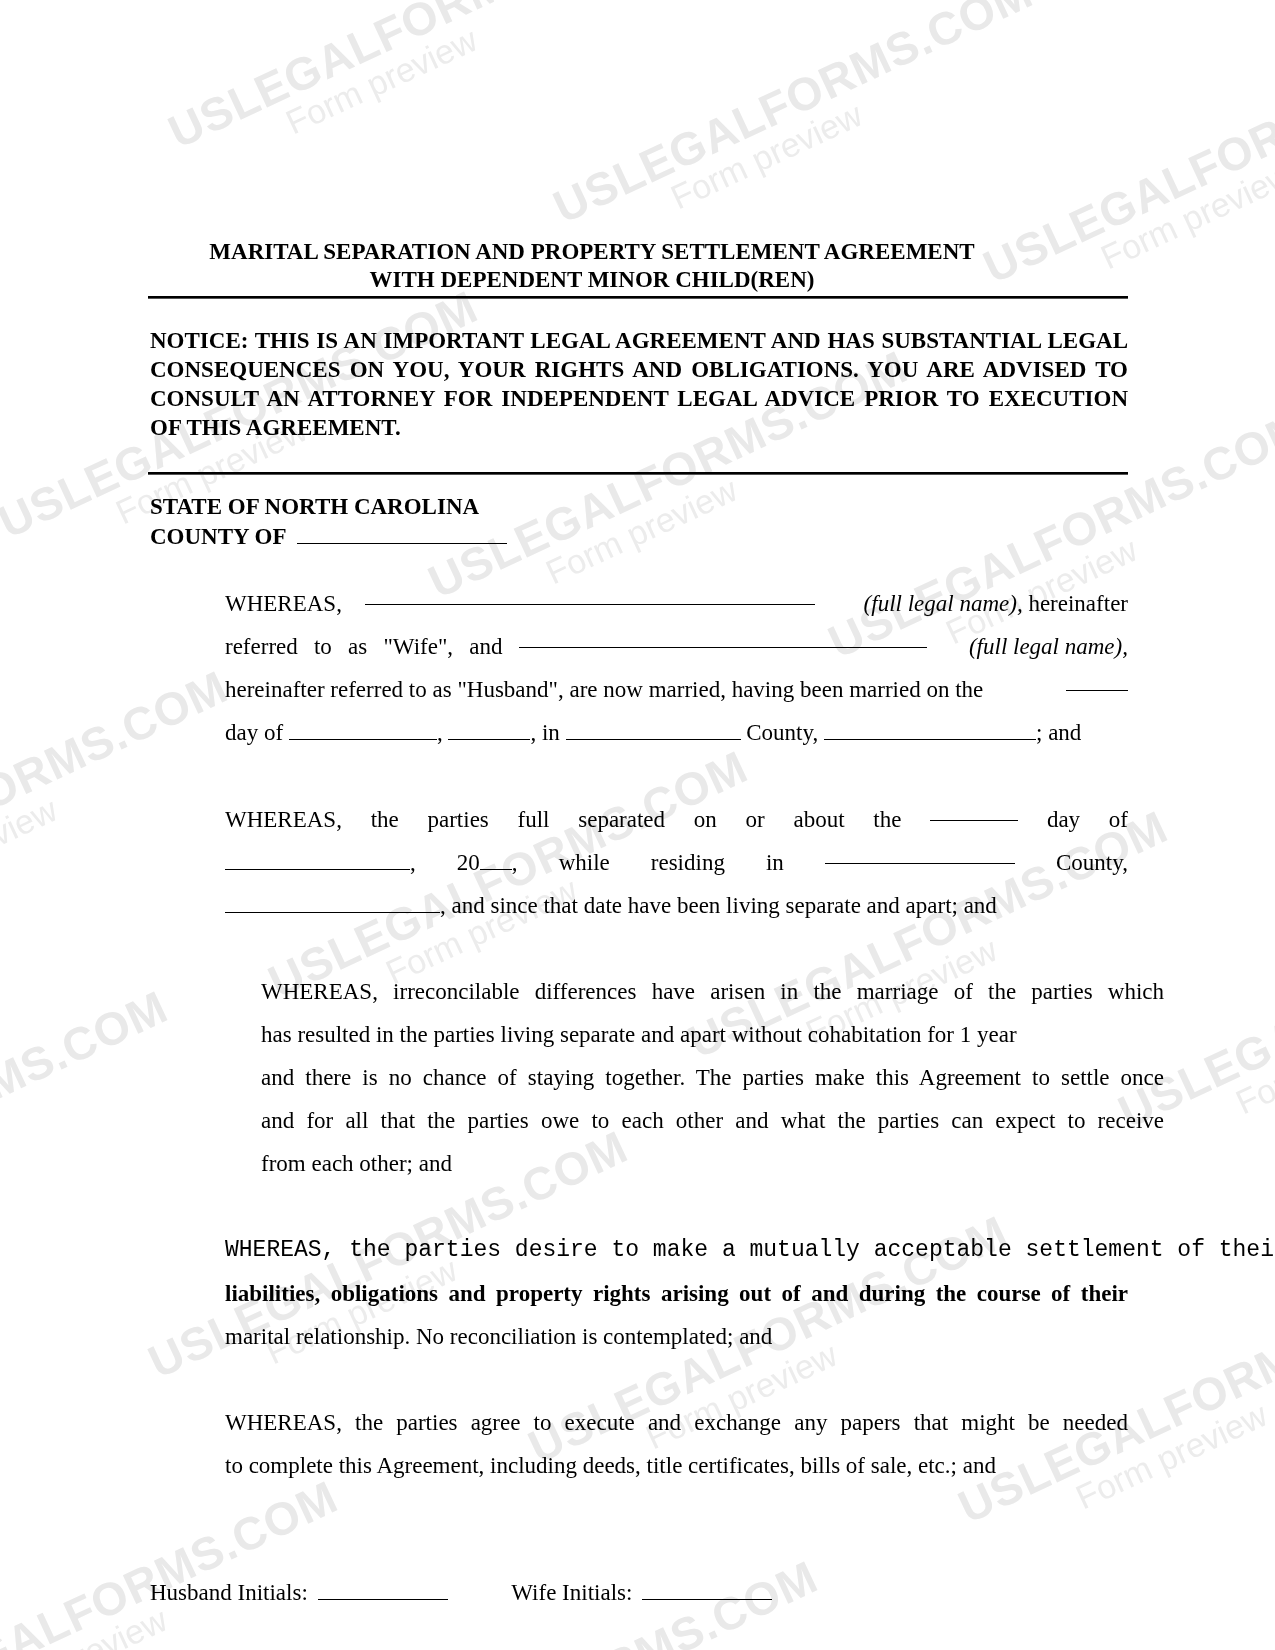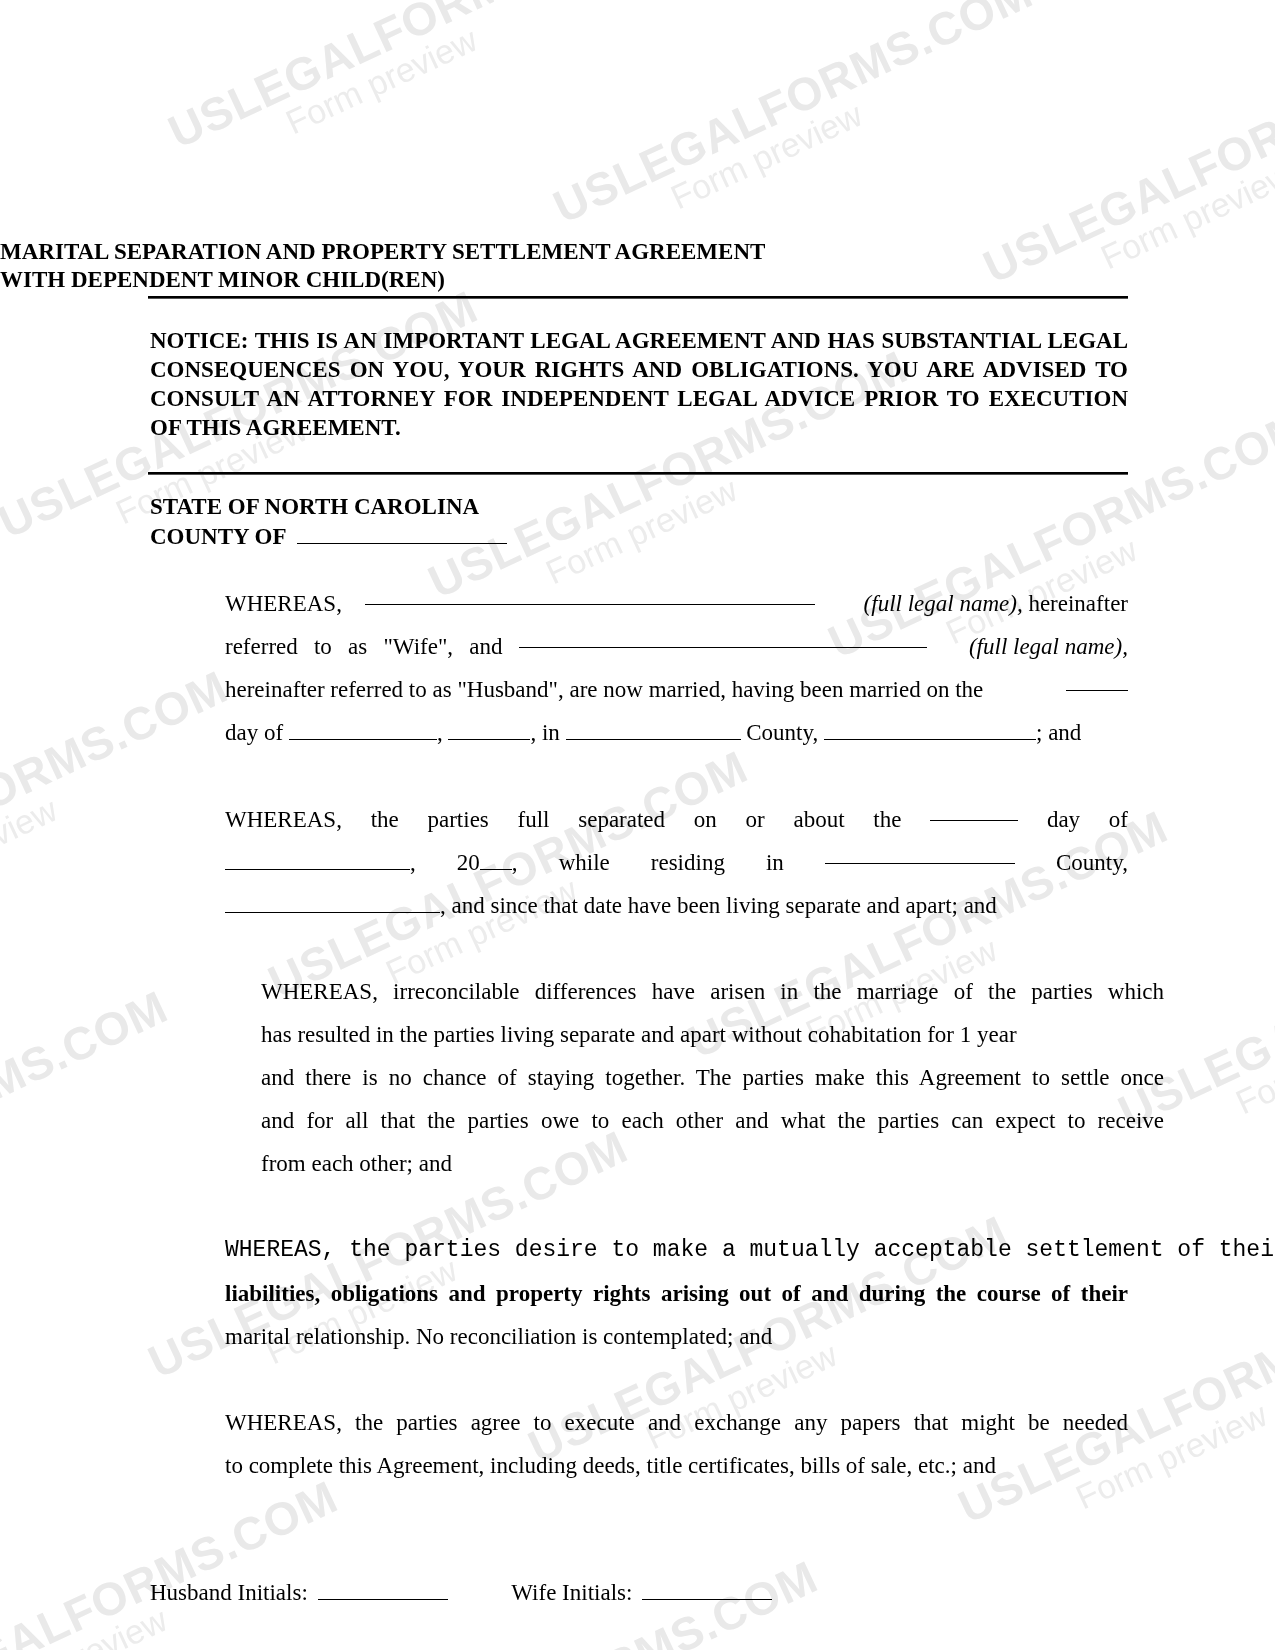--- a/index.html
+++ b/index.html
@@ -5,21 +5,21 @@
   html, body { margin: 0; padding: 0; background: #ffffff; }
   body { width: 1275px; height: 1650px; position: relative; overflow: hidden;
          font-family: "Liberation Serif", "DejaVu Serif", serif; color: #000; }
   .wm-layer { position: absolute; inset: 0; pointer-events: none; z-index: 0; }
   .wm { position: absolute; transform: rotate(-25deg); transform-origin: left top; white-space: nowrap; }
   .wm .brand { display: block; font-family: "Liberation Sans", "DejaVu Sans", sans-serif; font-weight: bold;
                font-size: 46px; color: #e9e9e9; letter-spacing: 1px; }
   .wm .sub { display: block; font-family: "Liberation Sans", "DejaVu Sans", sans-serif; font-size: 34px;
              color: #ececec; margin-left: 110px; margin-top: -6px; }
   .content { position: absolute; inset: 0; z-index: 1; }
-  .title { position: absolute; left: 0; width: 1184px; text-align: left; font-weight: bold; font-size: 23px; line-height: 28px; }
+  .title { position: absolute; left: 0; width: 1184px; text-align: center; font-weight: bold; font-size: 23px; line-height: 28px; }
   .rule { position: absolute; left: 148px; width: 980px; height: 0; border-top: 2px solid #000; border-bottom: 1px solid #555; }
   .notice { position: absolute; left: 150px; width: 978px; font-weight: bold; font-size: 23px; line-height: 29px;
             text-align: justify; text-align-last: left; }
   .state { position: absolute; left: 150px; font-weight: bold; font-size: 23px; line-height: 29px; }
   .para { position: absolute; left: 225px; width: 903px; font-size: 23px; line-height: 43px; text-align: justify; }
   .line { display: block; height: 43px; white-space: nowrap; }
   .just { display: flex; justify-content: space-between; }
   .blank { display: inline-block; border-bottom: 1.5px solid #000; height: 22px; vertical-align: baseline; }
   .it { font-style: italic; margin-left: 26px; }
   .initials { position: absolute; top: 1545px; left: 150px; font-size: 23px; }

